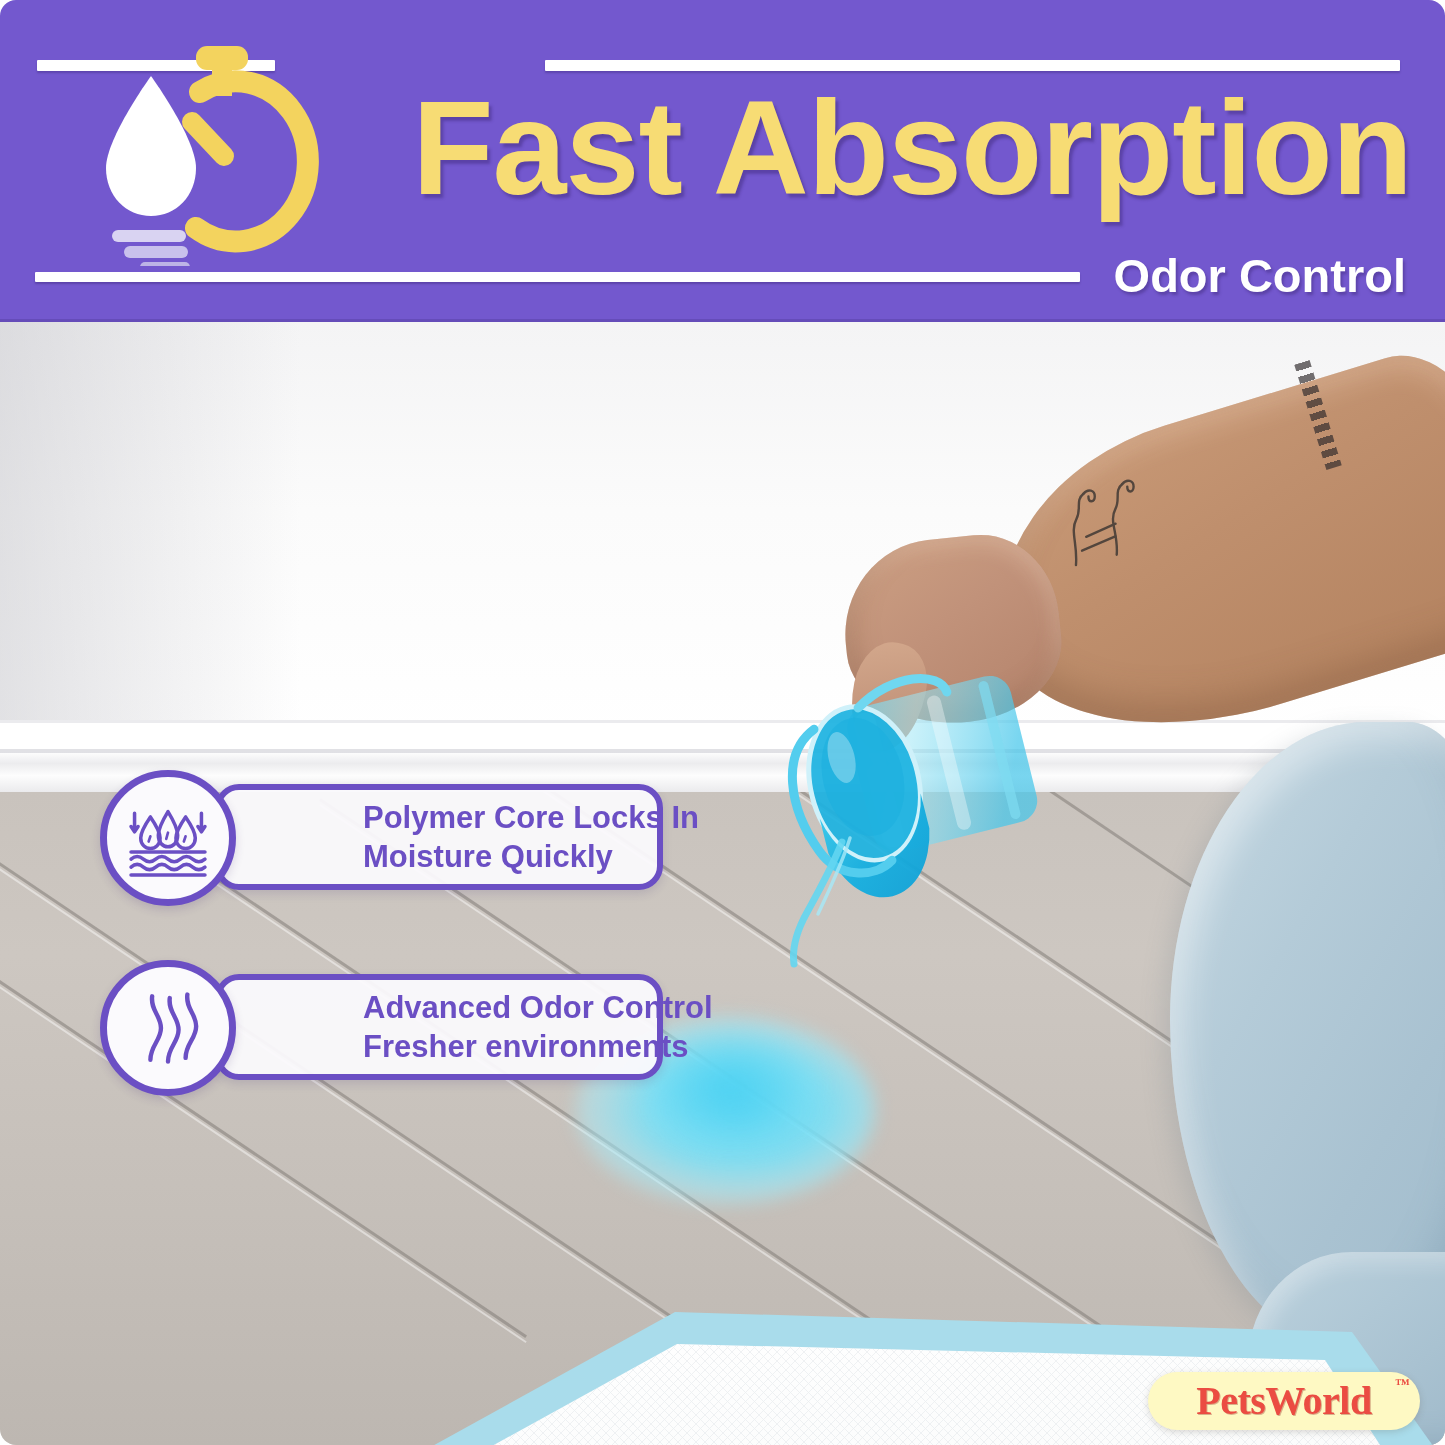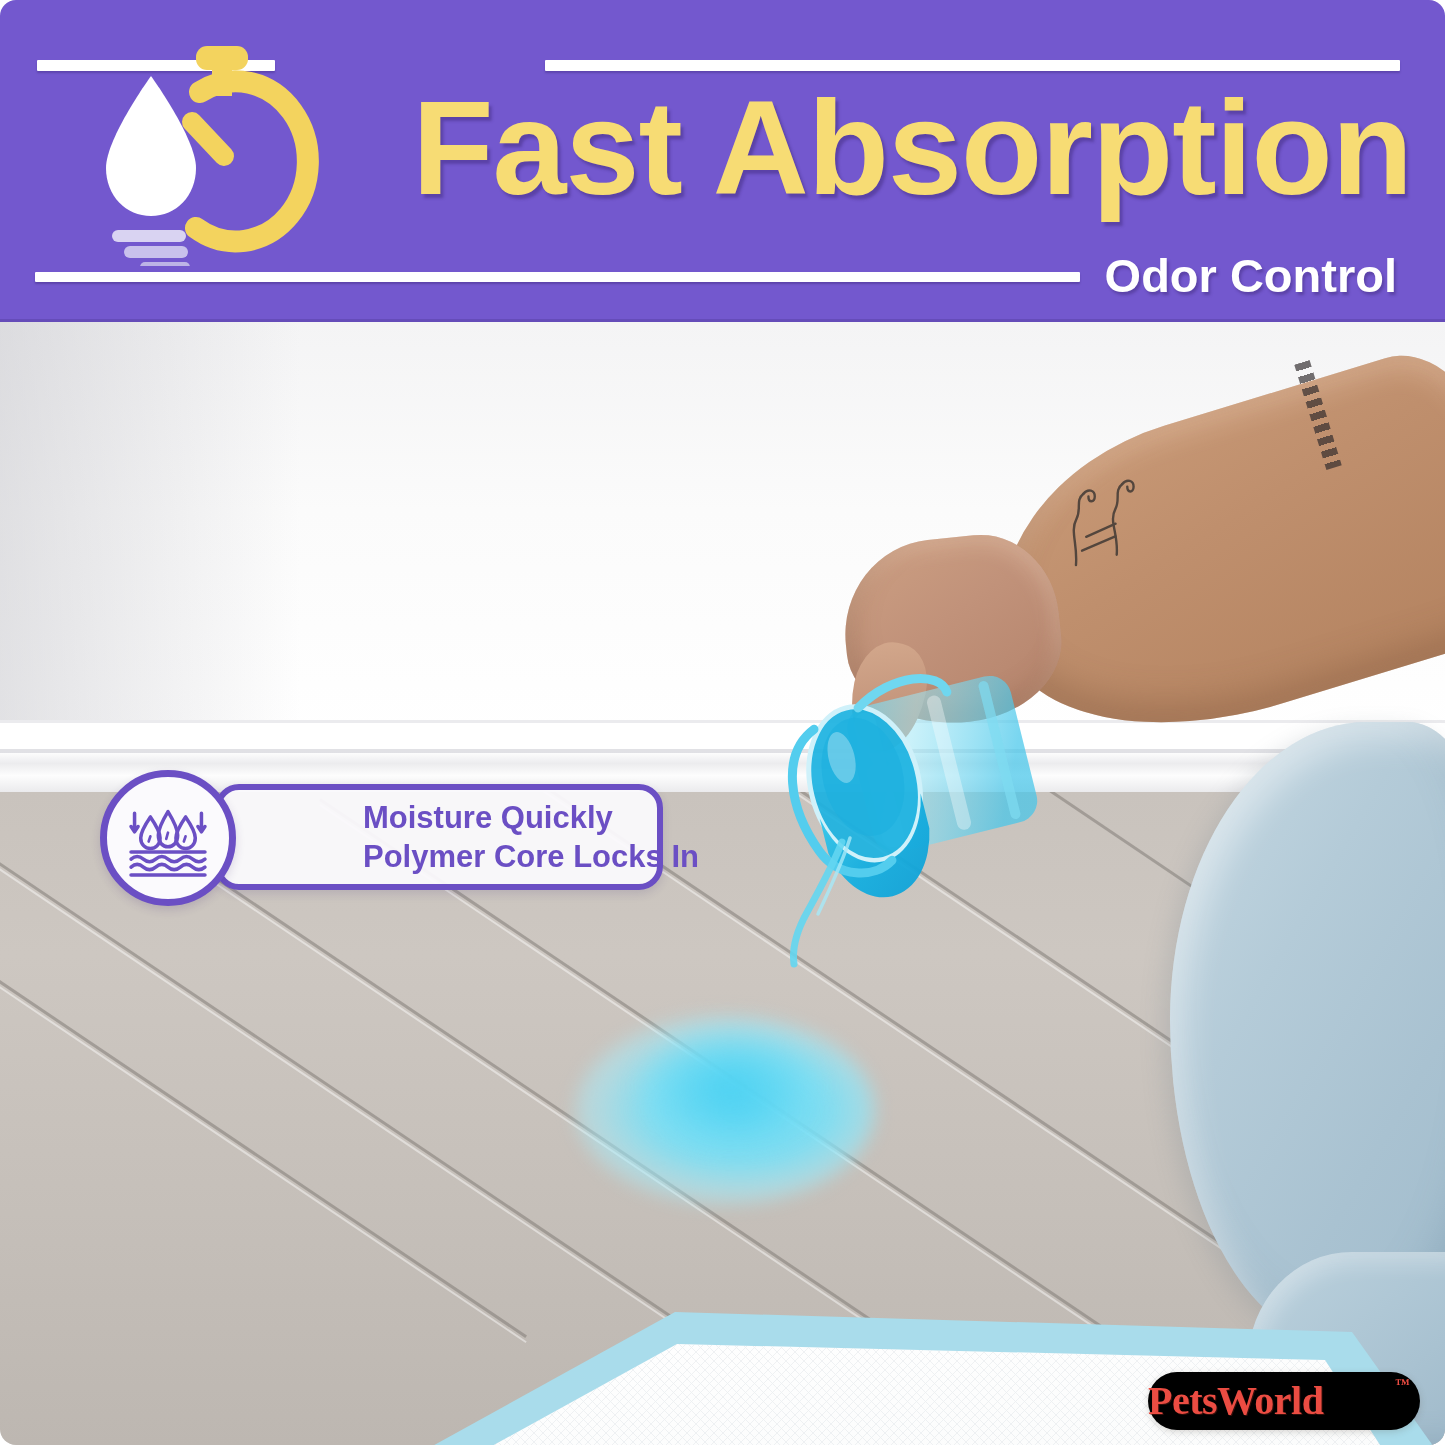--- a/index.html
+++ b/index.html
@@ -62,21 +62,21 @@
     position:absolute; left:352px; top:78px;
     width:1060px; height:140px;
     font-size:133px; font-weight:bold; line-height:140px;
     color:#F7DC74;
     letter-spacing:-1px;
     text-align:right;
     white-space:nowrap;
     text-shadow:3px 4px 3px rgba(45,25,95,.35);
   }
   .hdr-sub {
-    position:absolute; right:48px; top:248px;
+    position:absolute; right:39px; top:248px;
     font-size:47px; font-weight:bold; line-height:56px;
     color:#ffffff; white-space:nowrap;
     text-shadow:2px 3px 3px rgba(45,25,95,.35);
     margin-left:8px;
   }
 
   
   .scene {
     position:absolute; left:0; top:322px;
     width:1445px; height:1123px;
@@ -253,23 +253,23 @@
 
   #badge-1 { left:100px; top:448px; width:580px; height:136px; }
   #badge-2 { left:100px; top:638px; width:580px; height:136px; }
   #badge-1 .badge-pill { width:448px; }
   #badge-2 .badge-pill { width:448px; }
 
   
   .logo {
     position:absolute; left:1148px; top:1372px;
     width:272px; height:58px;
-    background:#000000;
+    background:#fef9c3;
     border-radius:29px;
-    display:flex; align-items:center; justify-content:flex-start;
+    display:flex; align-items:center; justify-content:center;
     box-shadow:0 2px 7px rgba(90,80,70,.22);
   }
   .logo-text {
     font-family:"Liberation Serif", serif;
     font-size:40px; font-weight:bold;
     color:#EB4C42; letter-spacing:-.5px;
     text-shadow:1px 1px 0 rgba(150,40,30,.35);
     line-height:44px;
   }
   .logo-tm {
@@ -420,22 +420,22 @@
         </g>
 
         <path d="M 72 200 C 62 226 48 250 34 276 C 26 292 22 308 24 322" fill="none" stroke="#63D6F1" stroke-width="7" stroke-linecap="round" opacity=".9"></path>
         <path d="M 80 196 C 72 222 60 246 48 272" fill="none" stroke="#A6E9F8" stroke-width="3.5" stroke-linecap="round" opacity=".8"></path>
       </svg>
     </div>
 
     <div class="badge" id="badge-1">
       <div class="badge-pill">
         <div>
+          <div class="badge-text">Polymer Core Locks In</div>
           <div class="badge-text">Moisture Quickly</div>
-          <div class="badge-text">Polymer Core Locks In</div>
         </div>
       </div>
       <div class="badge-circle">
         <svg viewBox="0 0 100 100">
           <g stroke="#6B4FC4" stroke-width="4" fill="none" stroke-linecap="round" stroke-linejoin="round">
 
             <path d="M 30 26 C 30 26 19 42 19 50 C 19 57 24 62 30 62 C 36 62 41 57 41 50 C 41 42 30 26 30 26 Z"></path>
             <path d="M 50 20 C 50 20 39 38 39 47 C 39 55 44 60 50 60 C 56 60 61 55 61 47 C 61 38 50 20 50 20 Z"></path>
             <path d="M 70 26 C 70 26 59 42 59 50 C 59 57 64 62 70 62 C 76 62 81 57 81 50 C 81 42 70 26 70 26 Z"></path>
 
@@ -450,20 +450,37 @@
 
             <path d="M 8 74 q 7 -6 14 0 t 14 0 t 14 0 t 14 0 t 14 0 t 14 0"></path>
             <path d="M 8 83 q 7 -6 14 0 t 14 0 t 14 0 t 14 0 t 14 0 t 14 0"></path>
 
             <path d="M 8 92 L 92 92"></path>
           </g>
         </svg>
       </div>
     </div>
 
+    <div class="badge" id="badge-2">
+      <div class="badge-pill">
+        <div>
+          <div class="badge-text">Advanced Odor Control</div>
+          <div class="badge-text">Fresher environments</div>
+        </div>
+      </div>
+      <div class="badge-circle">
+        <svg viewBox="0 0 100 100">
+          <g stroke="#6B4FC4" fill="none" stroke-linecap="round">
+            <path d="M 30 86 C 30 70 42 64 42 50 C 42 36 30 30 32 14" stroke-width="5"></path>
+            <path d="M 50 88 C 50 72 62 66 62 52 C 62 38 50 32 52 16" stroke-width="5"></path>
+            <path d="M 70 84 C 70 68 82 62 82 48 C 82 34 70 28 72 12" stroke-width="5"></path>
+          </g>
+        </svg>
+      </div>
+    </div>
 
   </div>
 
   <div class="logo">
     <span class="logo-text">PetsWorld</span>
     <span class="logo-tm">™</span>
   </div>
 
 </div>
 

